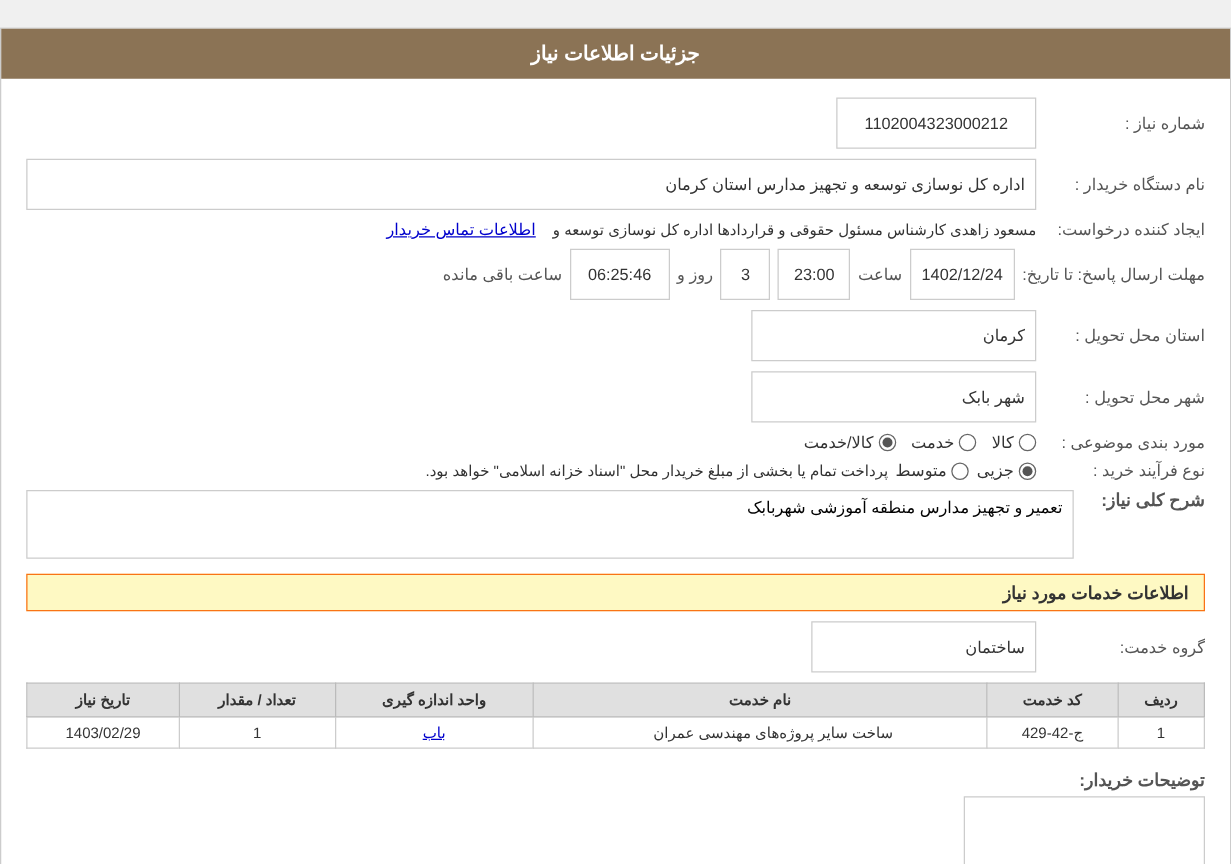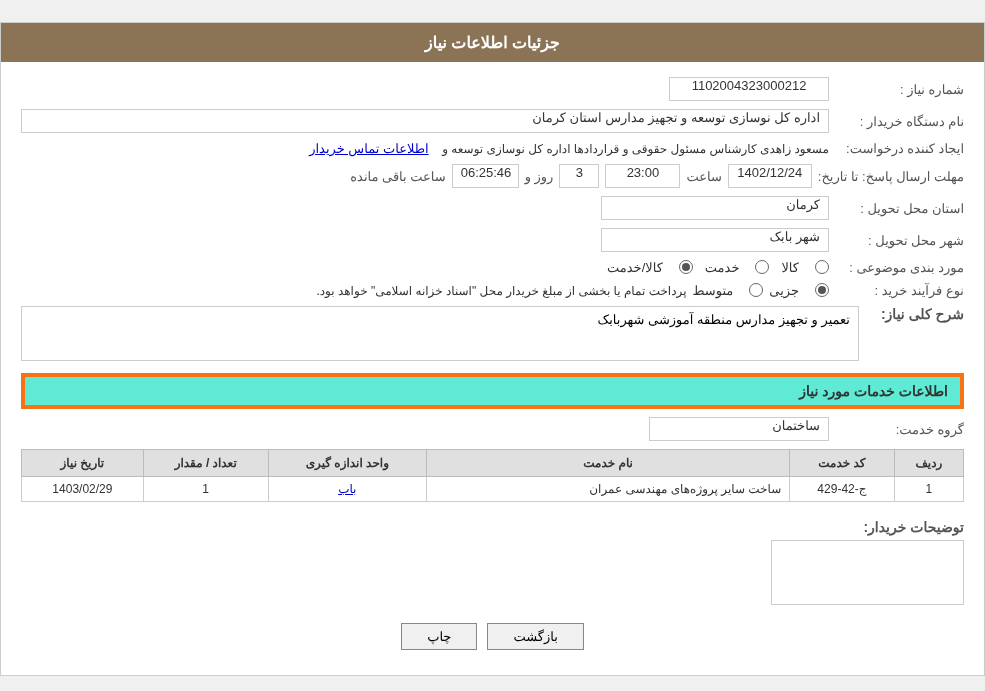--- a/index.html
+++ b/index.html
@@ -36,62 +36,62 @@
     .label {
       color: #555;
       white-space: nowrap;
       min-width: 130px;
       text-align: right;
       font-size: 13px;
     }
     .value-box {
       border: 1px solid #ccc;
       background: #fff;
-      padding: 0 8px;
+      padding: 12px 8px;
       min-height: 24px;
       text-align: right;
       font-size: 13px;
     }
     .value-box.wide { flex: 1; }
     .value-box.medium { width: 228px; }
     .value-box.small { width: 84px; }
     .value-box.num { width: 160px; text-align: center; direction: ltr; }
     .link-text {
       color: #0000cc;
       text-decoration: underline;
       cursor: pointer;
     }
     .datetime-label {
       color: #555;
       white-space: nowrap;
     }
     .section-header {
-      background: #5eead4;
-      border: 4px solid #f97316;
+      background: #fef9c3;
+      border: 1px solid #f97316;
       padding: 6px 12px;
       font-size: 14px;
       font-weight: bold;
       margin: 12px 0 8px 0;
       text-align: right;
     }
     .deadline-row {
       display: flex;
       align-items: center;
       gap: 6px;
     }
     .radio-group {
       display: flex;
       align-items: center;
       gap: 12px;
       flex: 1;
     }
     .radio-item {
       display: flex;
-      align-items: flex-start;
-      gap: 16px;
+      align-items: flex-end;
+      gap: 4px;
     }
     .radio-circle {
       width: 14px;
       height: 14px;
       border: 1px solid #666;
       border-radius: 50%;
       background: #fff;
       display: inline-flex;
       align-items: center;
       justify-content: center;
@@ -139,21 +139,21 @@
       font-size: 12px;
     }
     .services-table td {
       border: 1px solid #ccc;
       padding: 5px 8px;
       text-align: center;
       font-size: 12px;
       background: #fff;
     }
     .services-table td.service-name {
-      text-align: right;
+      text-align: center;
       padding-left: 29px;
     }
     .group-row {
       display: flex;
       align-items: center;
       margin-bottom: 8px;
       gap: 5px;
     }
     .watermark-area {
       position: relative;
@@ -214,24 +214,24 @@
       <span class="label">ایجاد کننده درخواست:</span>
       <span style="font-size:12px;">مسعود زاهدی کارشناس مسئول حقوقی و قراردادها اداره کل نوسازی  توسعه و</span>
       &nbsp;
       <span class="link-text">اطلاعات تماس خریدار</span>
     </div>
 
     <div class="info-row deadline-row">
       <span class="label">مهلت ارسال پاسخ: تا تاریخ:</span>
       <div class="value-box small" style="direction:ltr;text-align:center;">1402/12/24</div>
       <span class="datetime-label">ساعت</span>
-      <div class="value-box" style="width:75px;text-align:center;direction:ltr;">23:00</div>
+      <div class="value-box" style="width:58px;text-align:center;direction:ltr;">23:00</div>
       <div class="value-box" style="width:40px;text-align:center;">3</div>
       <span class="datetime-label">روز و</span>
-      <div class="value-box" style="width:67px;text-align:center;direction:ltr;">06:25:46</div>
+      <div class="value-box" style="width:80px;text-align:center;direction:ltr;">06:25:46</div>
       <span class="datetime-label">ساعت باقی مانده</span>
     </div>
 
     <div class="info-row">
       <span class="label">استان محل تحویل :</span>
       <div class="value-box medium">کرمان</div>
     </div>
 
     <div class="info-row">
       <span class="label">شهر محل تحویل :</span>

